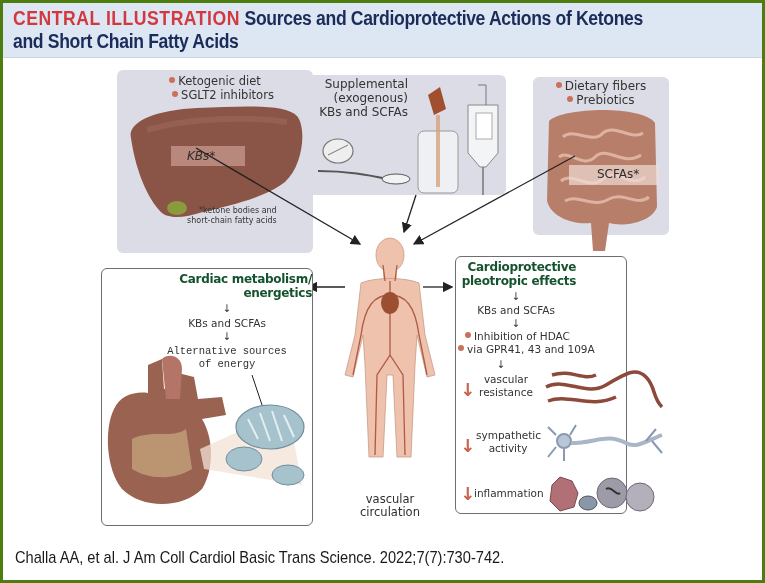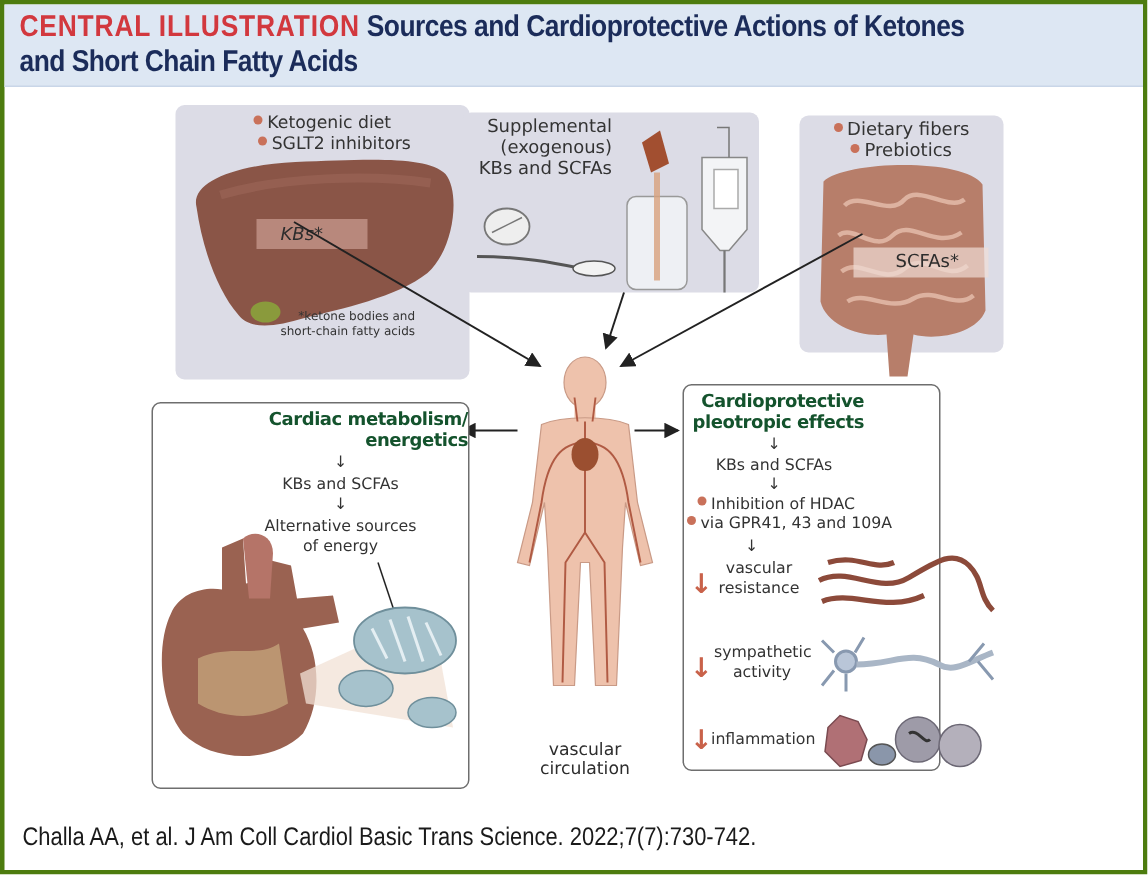--- a/index.html
+++ b/index.html
@@ -123,21 +123,21 @@
   </div>
 
   <div class="box" style="left:98px; top:265px; width:212px; height:258px;">
     <div class="box-title" style="position:absolute; left:40px; width:170px; top:3px;">
       <div>Cardiac metabolism/</div>
       <div>energetics</div>
     </div>
     <div class="flow" style="position:absolute; left:40px; width:170px; top:33px;">↓</div>
     <div class="flow" style="position:absolute; left:40px; width:170px; top:48px;">KBs and SCFAs</div>
     <div class="flow" style="position:absolute; left:40px; width:170px; top:61px;">↓</div>
-    <div class="flow" style="position:absolute; left:40px; width:170px; top:76px;">
+    <div class="flow" style="position:absolute; left:40px; width:170px; top:76px;font-family:Liberation Mono, monospace;">
       <div>Alternative sources</div>
       <div>of energy</div>
     </div>
     <svg width="212" height="258" style="left:0;top:0;">
       <line x1="150" y1="106" x2="168" y2="160" stroke="#222" stroke-width="1" marker-end="url(#ah)"></line>
       <path d="M46,96 L60,90 L62,120 L78,116 L76,104 L92,108 L96,130 L120,128 L124,146 L100,150 C112,170 112,200 100,220 C80,240 40,240 20,220 C4,200 2,160 12,140 C18,126 34,122 46,124 Z" fill="#9a6251"></path>
       <path d="M60,90 C66,84 80,86 80,100 L78,130 L64,130 Z" fill="#b57468"></path>
       <path d="M30,170 C50,160 70,170 84,160 L90,200 C70,212 46,210 30,200 Z" fill="#d7c08c" opacity="0.55"></path>
       <path d="M98,180 L186,140 L200,216 L102,200 Z" fill="#f1e2d6" opacity="0.75"></path>
       <ellipse cx="168" cy="158" rx="34" ry="22" fill="#a6c2cc" stroke="#6f8f9b" stroke-width="1.2"></ellipse>

